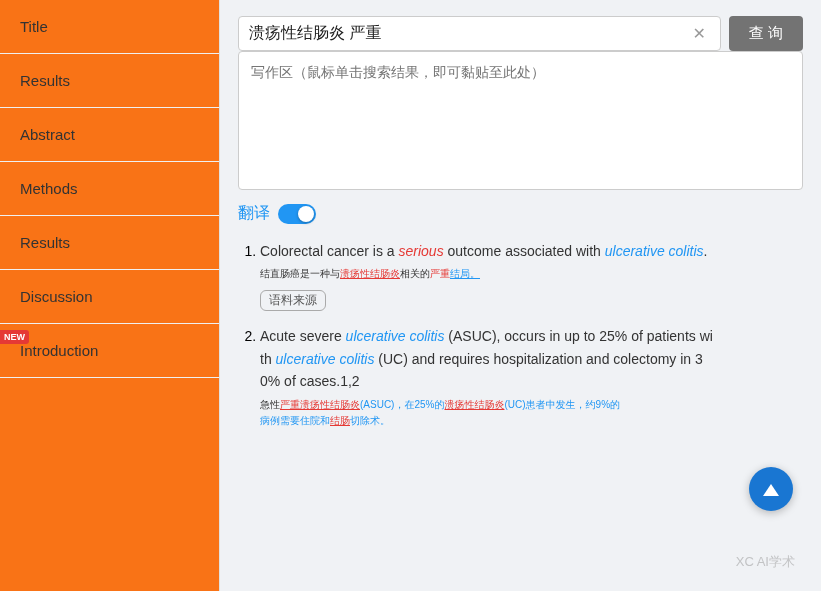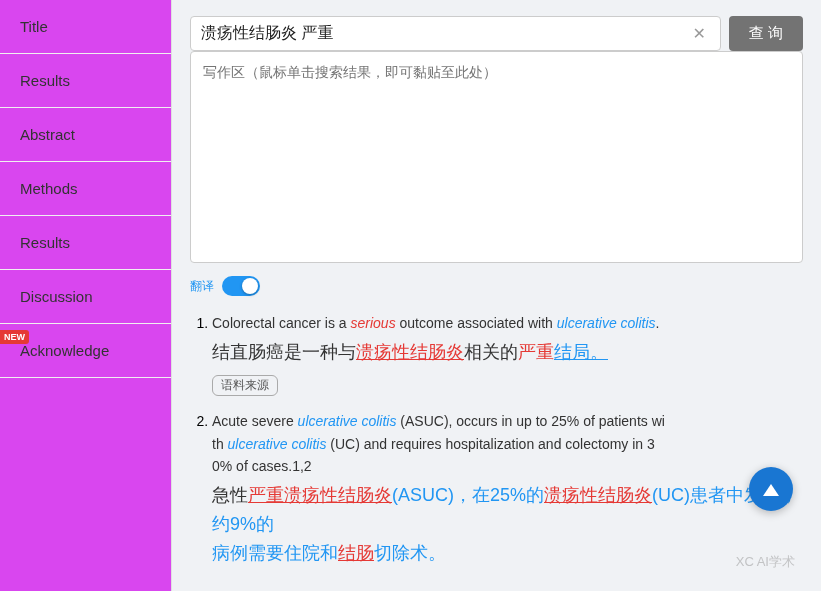--- a/index.html
+++ b/index.html
@@ -1,21 +1,21 @@
 <!DOCTYPE html>
 <html><head>
   <meta charset="utf-8">
   <style>
     * { box-sizing: border-box; margin: 0; padding: 0; }
     body { font-family: 'Microsoft YaHei', 'PingFang SC', Arial, sans-serif; background: #f0f2f5; display: flex; height: 591px; overflow: hidden; font-size: 14px; }
 
     
     .sidebar {
-      width: 172px;
-      background: #d946ef;
+      width: 220px;
+      background: #f97316;
       display: flex;
       flex-direction: column;
       border-right: 1px solid #e0e0e0;
       flex-shrink: 0;
     }
     .sidebar-item {
       padding: 18px 20px;
       cursor: pointer;
       color: #333;
       font-size: 15px;
@@ -95,39 +95,39 @@
       white-space: nowrap;
       font-family: inherit;
     }
 
     
     .writing-area {
       background: #fff;
       border: 1px solid #ccc;
       border-radius: 4px;
       width: 100%;
-      height: 212px;
+      height: 139px;
       padding: 12px;
       color: #aaa;
       font-size: 14px;
       resize: none;
       font-family: inherit;
       margin-bottom: 10px;
     }
 
     
     .translate-row {
       display: flex;
       align-items: center;
       gap: 8px;
       margin-bottom: 16px;
     }
     .translate-label {
       color: #2196f3;
-      font-size: 12px;
+      font-size: 16px;
     }
     .toggle-track {
       width: 38px;
       height: 20px;
       background: #2196f3;
       border-radius: 10px;
       position: relative;
       cursor: pointer;
     }
     .toggle-thumb {
@@ -140,21 +140,21 @@
       right: 2px;
       box-shadow: 0 1px 3px rgba(0,0,0,0.3);
     }
     .result-en {
       font-size: 14px;
       color: #333;
       line-height: 1.6;
       margin-bottom: 4px;
     }
     .result-cn {
-      font-size: 18px;
+      font-size: 10px;
       color: #333;
       line-height: 1.6;
       margin-bottom: 6px;
     }
     .italic-red {
       color: #e53935;
       font-style: italic;
       text-align: center;
     }
     .italic-blue {
@@ -231,21 +231,21 @@
   <div class="sidebar-item">
     <span>Methods</span>
   </div>
   <div class="sidebar-item">
     <span>Results</span>
   </div>
   <div class="sidebar-item">
     <span>Discussion</span>
   </div>
   <div class="sidebar-item new-badge">
-    <span>Acknowledge</span>
+    <span>Introduction</span>
   </div>
 </div>
 
 <div class="main">
 
   
   <div class="search-bar">
     <div class="search-input-wrap">
       <span class="search-text">溃疡性结肠炎 严重</span>
       <button class="clear-btn">✕</button>

